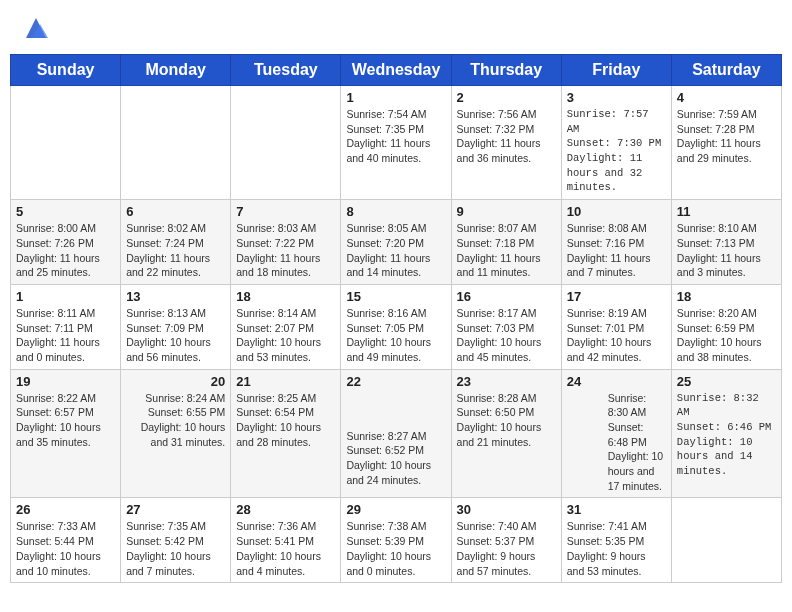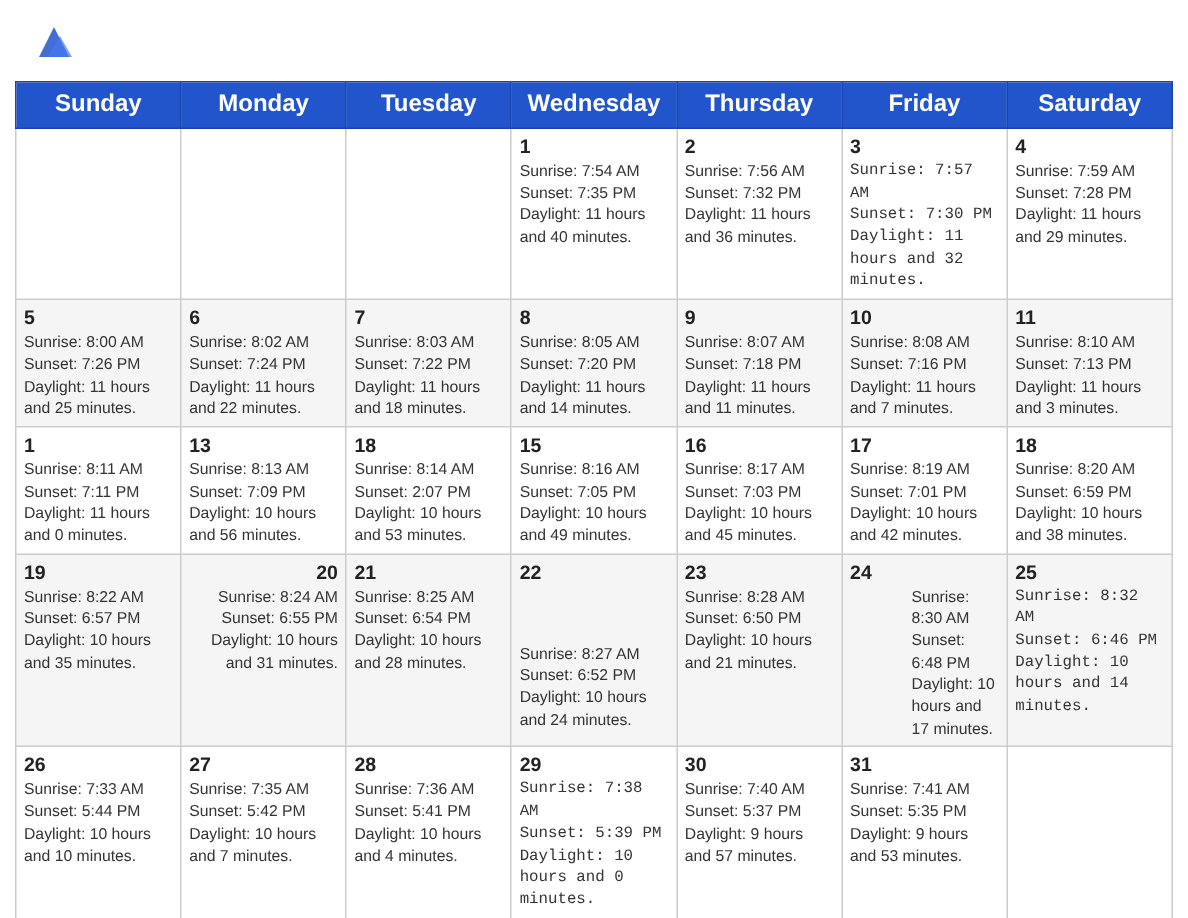--- a/index.html
+++ b/index.html
@@ -304,21 +304,21 @@
 Daylight: 10 hours and 7 minutes.</div>
         </td>
         <td>
           <span class="day-num">28</span>
           <div class="day-info" style="white-space: pre-line;">Sunrise: 7:36 AM
 Sunset: 5:41 PM
 Daylight: 10 hours and 4 minutes.</div>
         </td>
         <td>
           <span class="day-num">29</span>
-          <div class="day-info" style="white-space: pre-line; font-family: Liberation Mono, monospace;">Sunrise: 7:38 AM
+          <div class="day-info" style="white-space: pre-line;">Sunrise: 7:38 AM
 Sunset: 5:39 PM
 Daylight: 10 hours and 0 minutes.</div>
         </td>
         <td>
           <span class="day-num">30</span>
           <div class="day-info" style="white-space: pre-line;">Sunrise: 7:40 AM
 Sunset: 5:37 PM
 Daylight: 9 hours and 57 minutes.</div>
         </td>
         <td>

